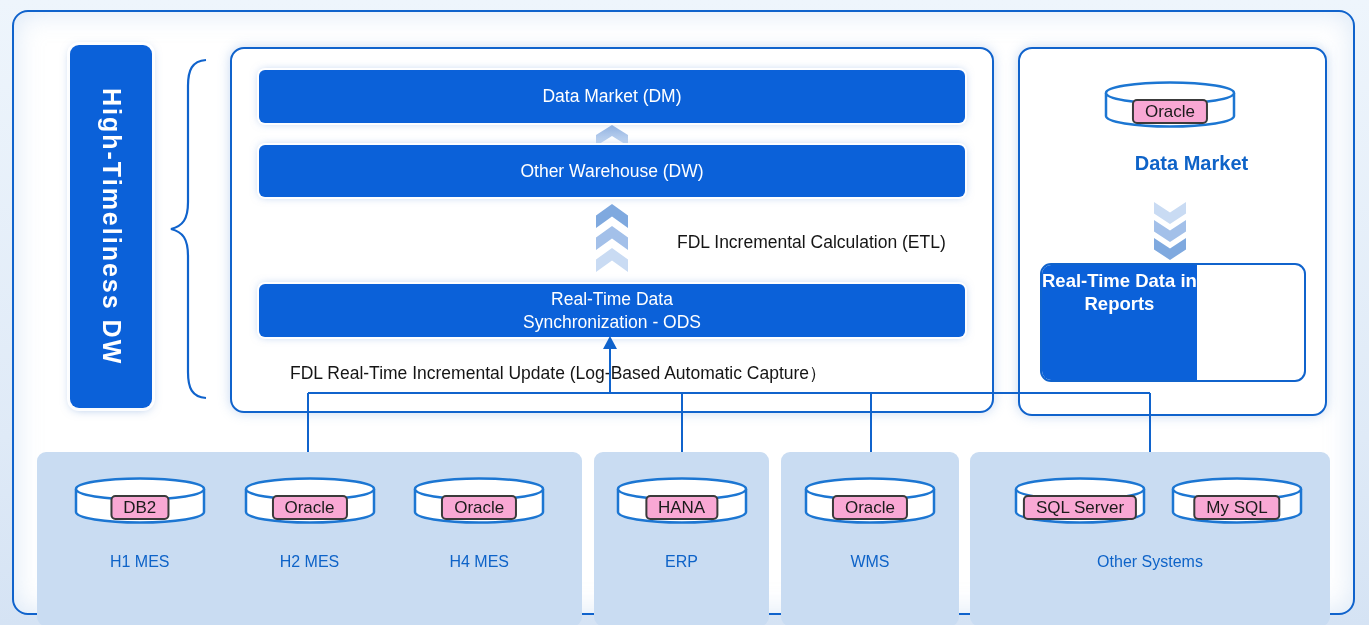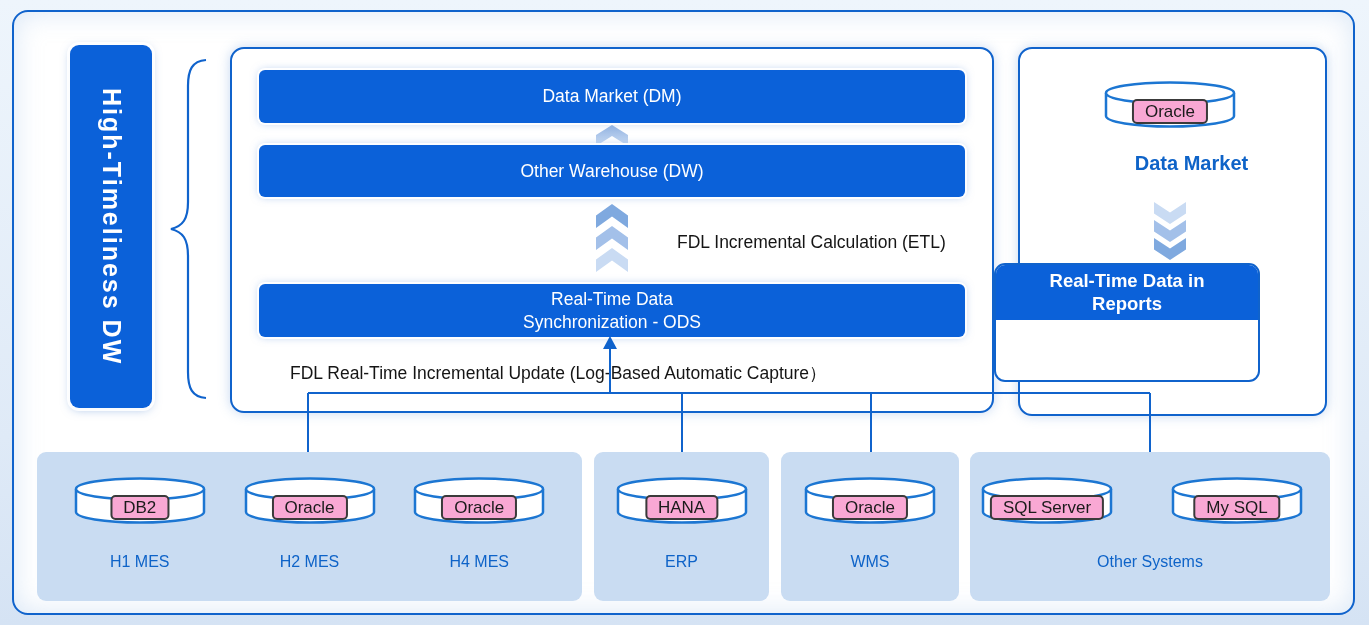--- a/index.html
+++ b/index.html
@@ -62,43 +62,43 @@
     position:absolute;left:50%;transform:translateX(-50%);top:19px;
     background:#f9a8d4;border:2px solid #3A3A3A;border-radius:5px;
     padding:0 11px;font-size:17px;line-height:21px;color:#1b1b1b;white-space:nowrap;
   }
   .rp-cyl{position:absolute;left:1103px;top:80px;}
   .rp-title{
     position:absolute;left:1018px;top:152px;width:305px;text-align:center;
     color:#0E63C8;font-size:20px;font-weight:bold;margin-left:21px;
   }
   .card{
-    position:absolute;left:994px;top:263px;width:262px;height:115px;
+    position:absolute;left:1040px;top:263px;width:262px;height:115px;
     border:2px solid #1063CC;border-radius:11px;overflow:hidden;background:#fff;
-    display:flex;flex-direction:column;
+    display:flex;flex-direction:row;
   }
   .card-header{
     background:#0B61D9;color:#fff;font-weight:bold;font-size:18.5px;line-height:23px;
     text-align:center;padding:4px 0 5px;
   }
   .card-body{
     flex:1;display:flex;align-items:center;justify-content:center;
     color:#151515;font-size:19px;
   }
   
   .group{
-    position:absolute;top:452px;height:149px;background:#C9DCF2;border-radius:9px;
+    position:absolute;top:452px;height:174px;background:#C9DCF2;border-radius:9px;
     display:flex;flex-direction:column;
   }
   .g1{left:37px;width:545px;}
   .g2{left:594px;width:175px;}
   .g3{left:781px;width:178px;}
   .g4{left:970px;width:360px;}
   .cyl-row{display:flex;justify-content:space-evenly;padding-top:24px;}
-  .g4 .cyl-row{justify-content:space-between;padding-left:10px;padding-right:26px;}
+  .g4 .cyl-row{justify-content:space-between;padding-left:43px;padding-right:26px;}
   .sys-col{display:flex;flex-direction:column;align-items:center;}
   .group-label{
     color:#0E63C8;font-size:16px;text-align:center;margin-top:27px;white-space:nowrap;
   }
   
   .overlay{position:absolute;left:0;top:0;width:1369px;height:625px;pointer-events:none;z-index:6;}
 </style>
 </head>
 <body>
 

